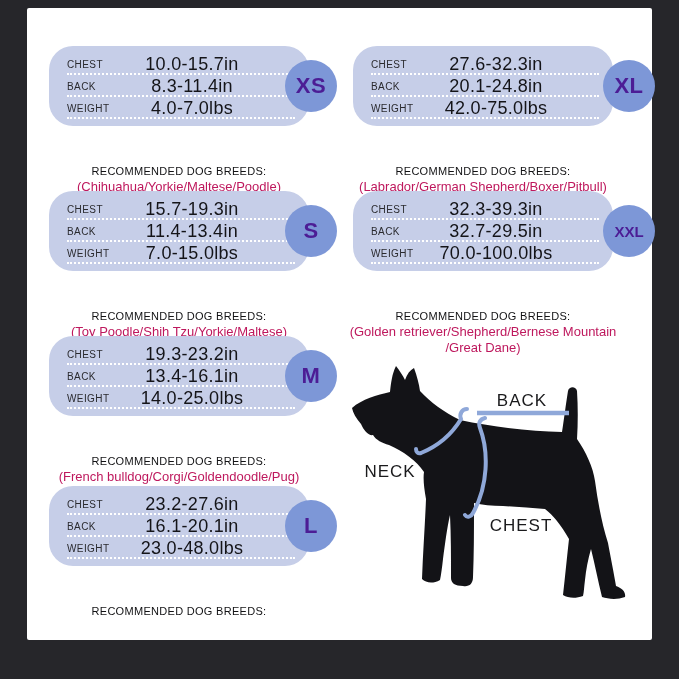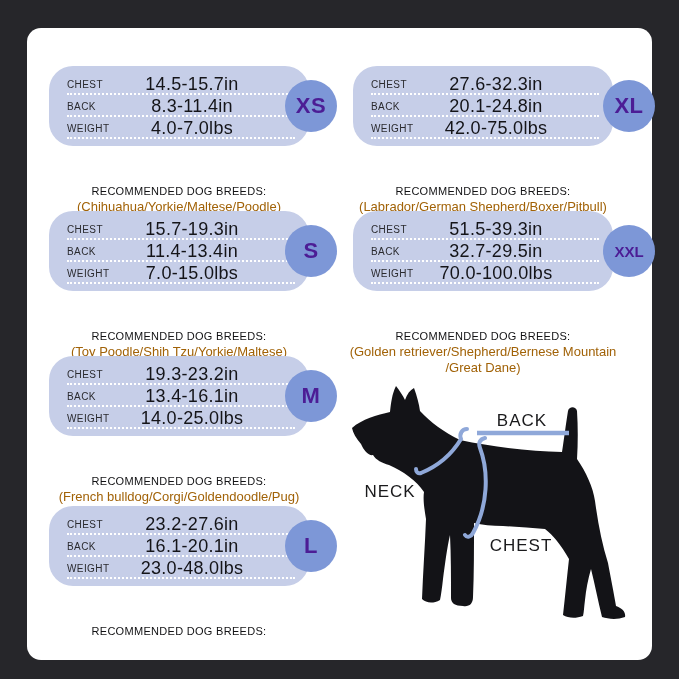--- a/index.html
+++ b/index.html
@@ -14,23 +14,23 @@
   *{margin:0;padding:0;box-sizing:border-box;}
   html,body{width:679px;height:679px;overflow:hidden;}
   body{
     background:var(--frame);
     font-family:"Liberation Sans", sans-serif;
     color:var(--ink);
     position:relative;
   }
   .card{
     position:absolute;
-    left:27px; top:28px; width:625px; height:632px;
+    left:27px; top:8px; width:625px; height:632px;
     background:var(--card);
-    border-radius:14px;
+    border-radius:2px;
   }
   .size-panel{ position:absolute; width:260px; }
   .pos-xs {left:22px;  top:38px;}
   .pos-s  {left:22px;  top:183px;}
   .pos-m  {left:22px;  top:328px;}
   .pos-l  {left:22px;  top:478px;}
   .pos-xl {left:326px; top:38px;}
   .pos-xxl{left:326px; top:183px;}
 
   .panel-box{
@@ -88,21 +88,21 @@
   }
   .rec-title{
     font-size:11px;
     letter-spacing:0.3px;
     color:#121214;
     margin-top:31px;
   }
   .rec-breeds{
     font-size:13px;
     margin-top:2px;
-    color:#a16207;
+    color:#be185d;
     line-height:1.25;
   }
 
   .dog-diagram{
     position:absolute;
     left:313px; top:338px;
     width:330px; height:290px;
   }
   .dog-fill{ fill:var(--dog); }
   .strap{
@@ -124,21 +124,21 @@
 </style>
 </head>
 <body>
 
 <div class="card">
 
   <section class="size-panel pos-xs">
     <div class="panel-box">
       <div class="row">
         <span class="row-label">CHEST</span>
-        <span class="row-value">14.5-15.7in</span>
+        <span class="row-value">10.0-15.7in</span>
       </div>
       <div class="row">
         <span class="row-label">BACK</span>
         <span class="row-value">8.3-11.4in</span>
       </div>
       <div class="row">
         <span class="row-label">WEIGHT</span>
         <span class="row-value">4.0-7.0lbs</span>
       </div>
     </div>
@@ -233,21 +233,21 @@
     <div class="rec">
       <div class="rec-title">RECOMMENDED DOG BREEDS:</div>
       <div class="rec-breeds">(Labrador/German Shepherd/Boxer/Pitbull)</div>
     </div>
   </section>
 
   <section class="size-panel pos-xxl">
     <div class="panel-box">
       <div class="row">
         <span class="row-label">CHEST</span>
-        <span class="row-value">51.5-39.3in</span>
+        <span class="row-value">32.3-39.3in</span>
       </div>
       <div class="row">
         <span class="row-label">BACK</span>
         <span class="row-value">32.7-29.5in</span>
       </div>
       <div class="row">
         <span class="row-label">WEIGHT</span>
         <span class="row-value">70.0-100.0lbs</span>
       </div>
     </div>

